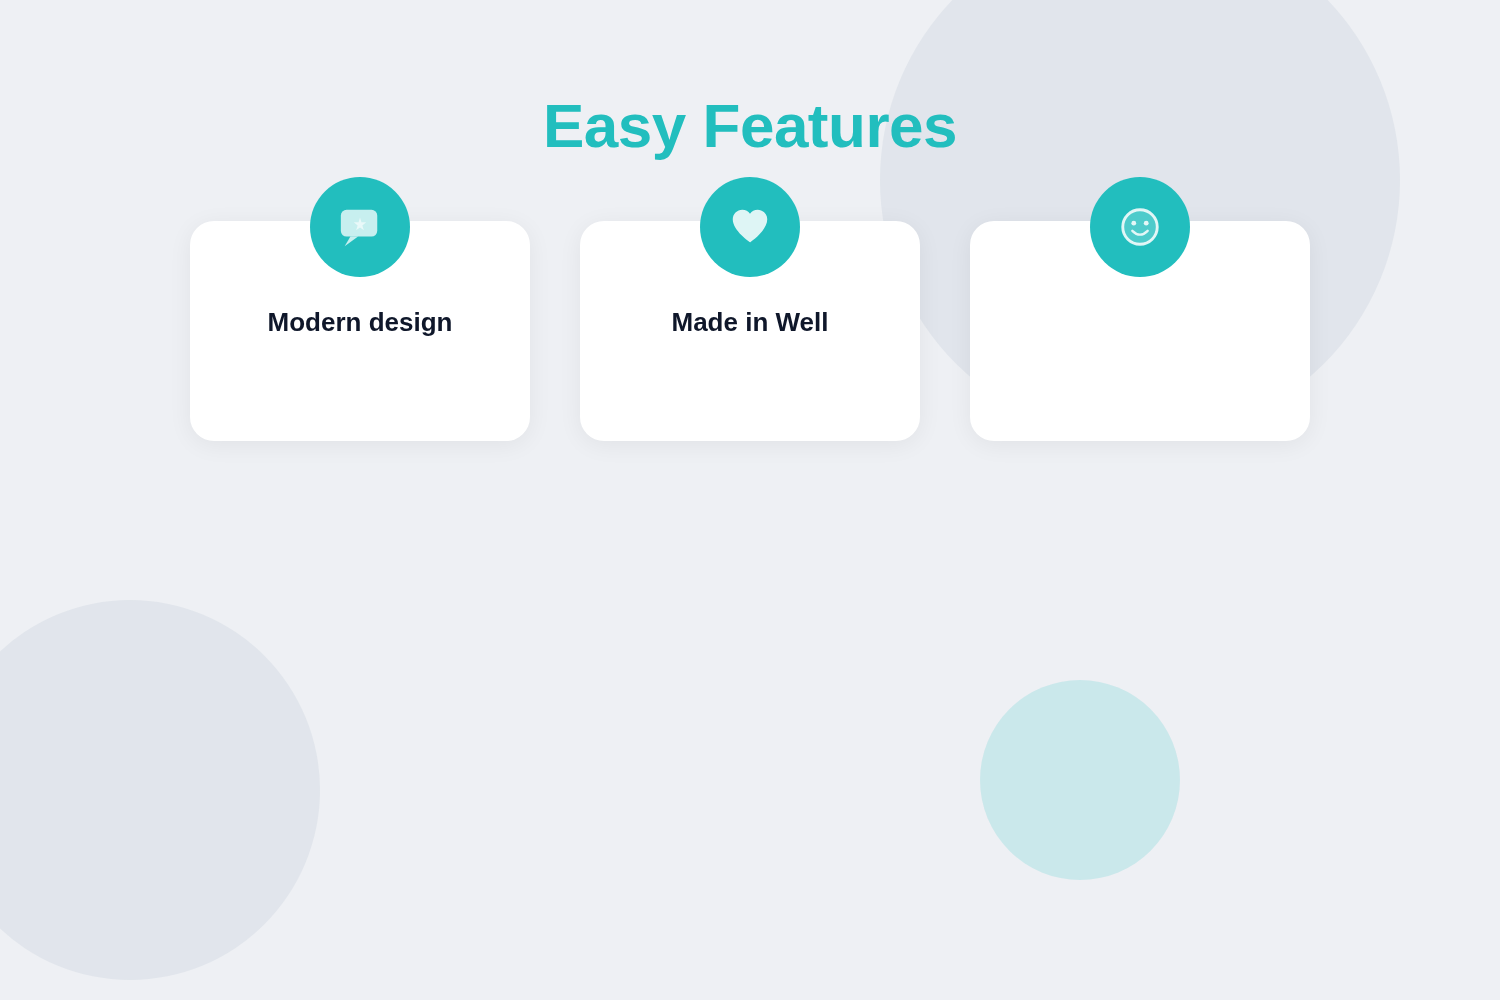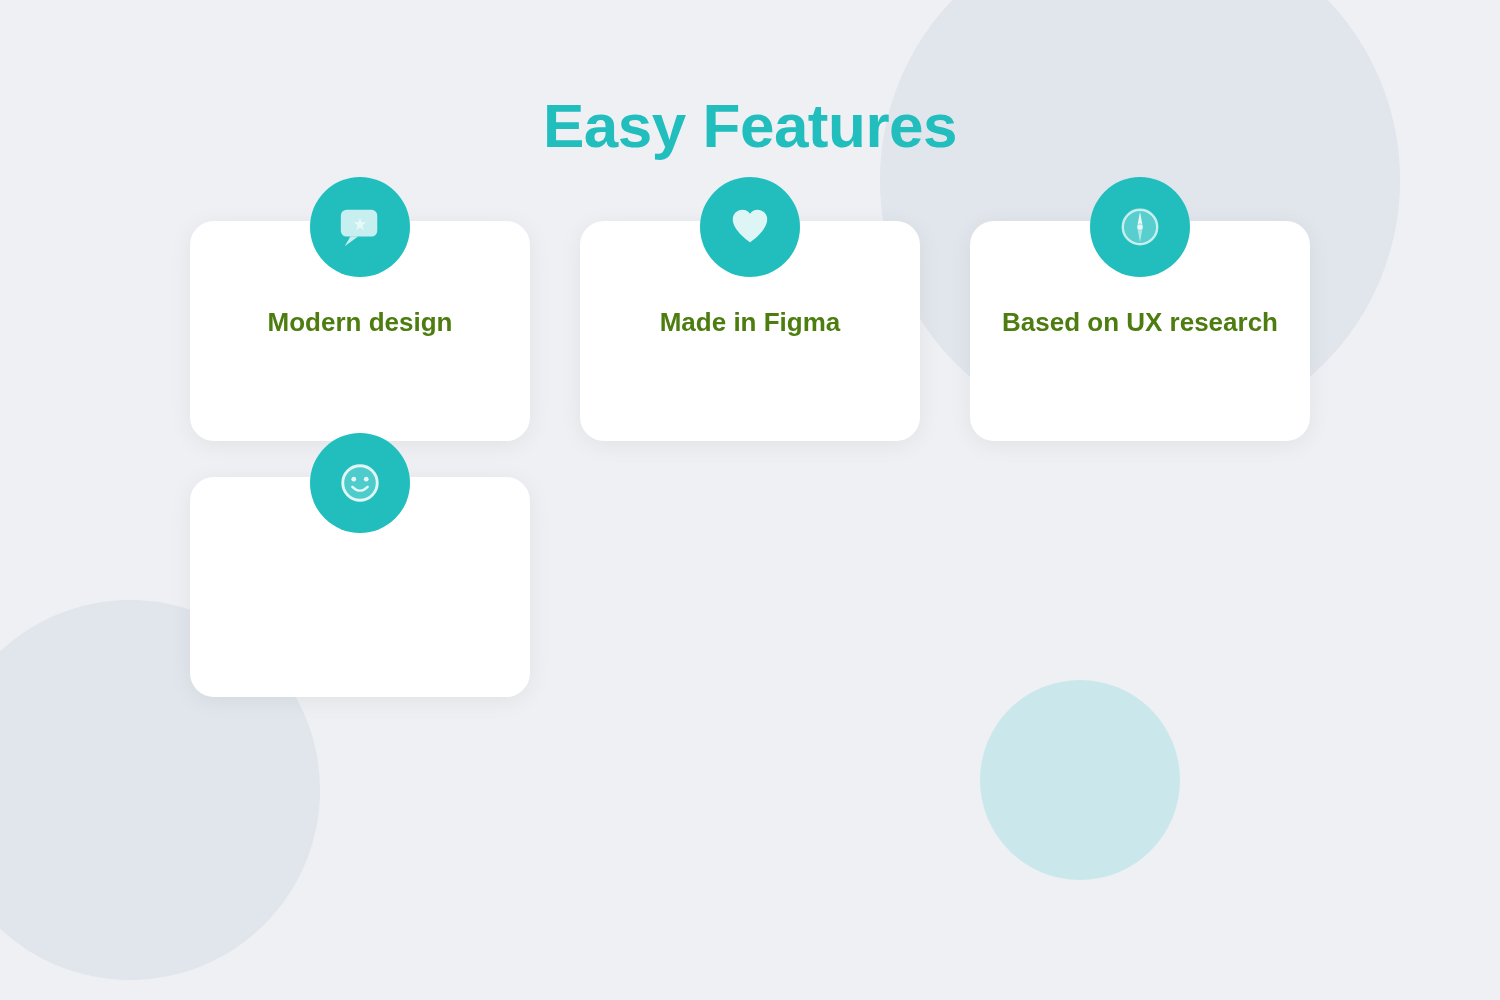--- a/index.html
+++ b/index.html
@@ -98,21 +98,21 @@
 
     .feature-icon-circle svg {
       width: 46px;
       height: 46px;
       fill: rgba(255,255,255,0.85);
     }
 
     .feature-label {
       font-size: 26px;
       font-weight: 600;
-      color: #4d7c0f;
+      color: #0f172a;
       text-align: center;
       line-height: 1.35;
     }
   </style>
 </head>
 <body>
 
 <div class="bg-blob bg-blob-1"></div>
 <div class="bg-blob bg-blob-2"></div>
 <div class="bg-blob bg-blob-3"></div>
@@ -134,37 +134,25 @@
       </div>
       <span class="feature-label">Modern design</span>
     </div>
 
     <div class="feature-card">
       <div class="feature-icon-circle">
         <svg viewBox="0 0 48 48" xmlns="http://www.w3.org/2000/svg">
           <path d="M24 40 C24 40 6 28 6 16 C6 10.477 10.477 6 16 6 C19.314 6 22.25 7.603 24 10.09 C25.75 7.603 28.686 6 32 6 C37.523 6 42 10.477 42 16 C42 28 24 40 24 40Z" fill="rgba(255,255,255,0.85)"></path>
         </svg>
       </div>
-      <span class="feature-label">Made in Figma</span>
+      <span class="feature-label">Made in Well</span>
     </div>
 
 
 
-    <div class="feature-card">
-      <div class="feature-icon-circle">
-        <svg viewBox="0 0 48 48" xmlns="http://www.w3.org/2000/svg">
-          <circle cx="24" cy="24" r="18" fill="rgba(255,255,255,0.25)" stroke="rgba(255,255,255,0.7)" stroke-width="2.5"></circle>
-          <circle cx="24" cy="24" r="3" fill="rgba(255,255,255,0.85)"></circle>
-
-          <polygon points="24,8 26.5,22 24,20 21.5,22" fill="rgba(255,255,255,0.9)"></polygon>
-          <polygon points="24,40 21.5,26 24,28 26.5,26" fill="rgba(255,255,255,0.55)"></polygon>
-        </svg>
-      </div>
-      <span class="feature-label">Based  on UX research</span>
-    </div>
 
     <div class="feature-card">
       <div class="feature-icon-circle">
         <svg viewBox="0 0 48 48" xmlns="http://www.w3.org/2000/svg">
           <circle cx="24" cy="24" r="18" fill="rgba(255,255,255,0.2)" stroke="rgba(255,255,255,0.85)" stroke-width="3"></circle>
 
           <circle cx="17.5" cy="20" r="2.5" fill="rgba(255,255,255,0.85)"></circle>
           <circle cx="30.5" cy="20" r="2.5" fill="rgba(255,255,255,0.85)"></circle>
 
           <path d="M16 28 Q24 36 32 28" stroke="rgba(255,255,255,0.85)" stroke-width="2.5" fill="none" stroke-linecap="round"></path>

